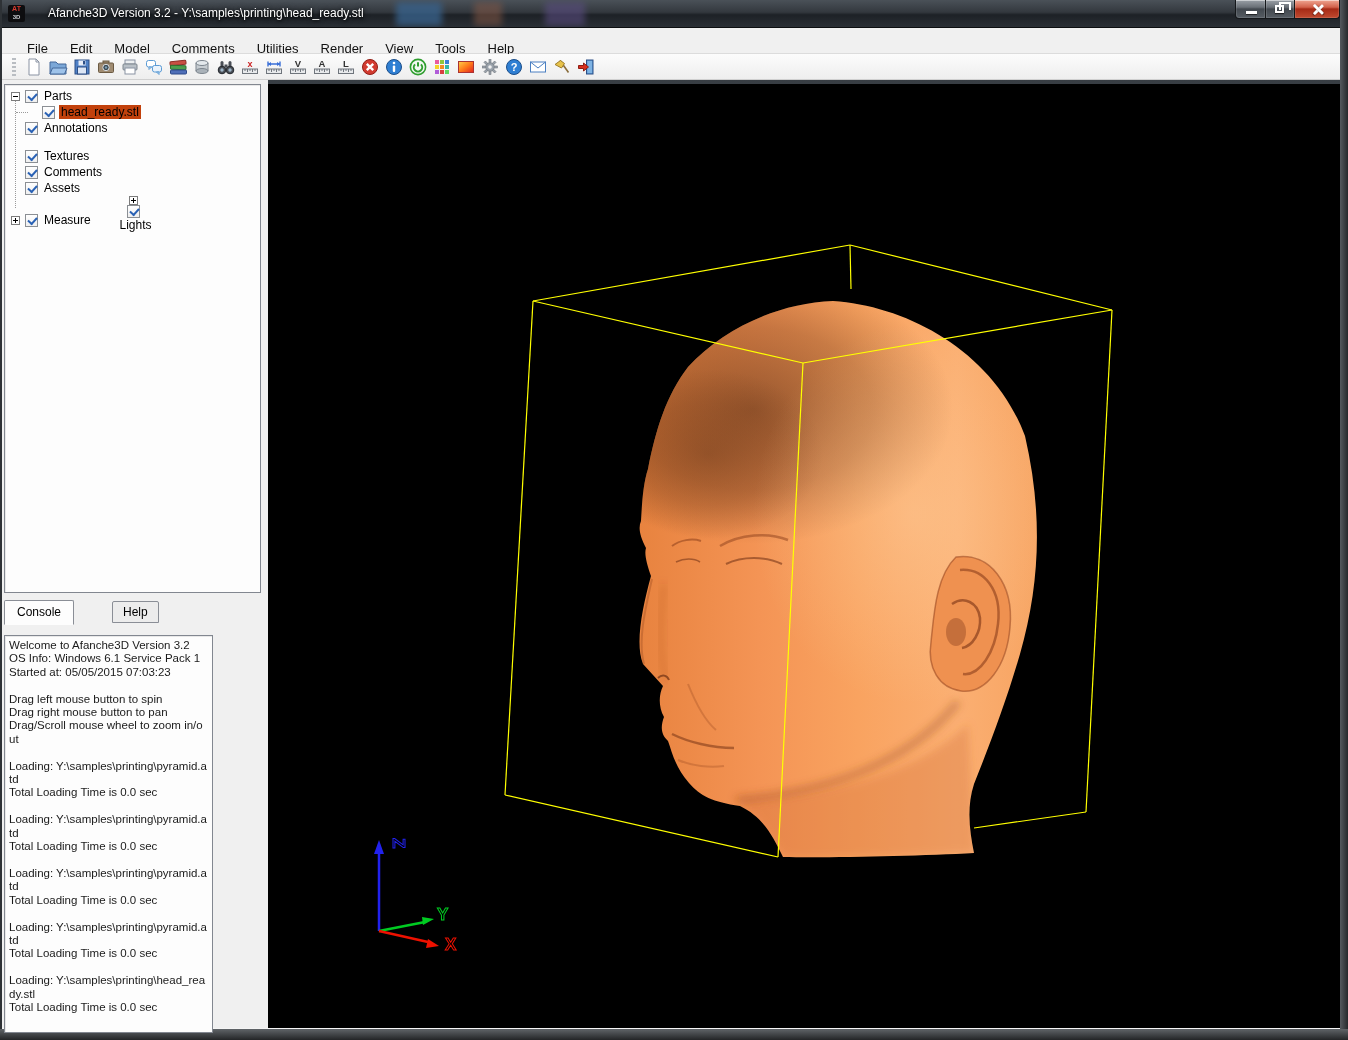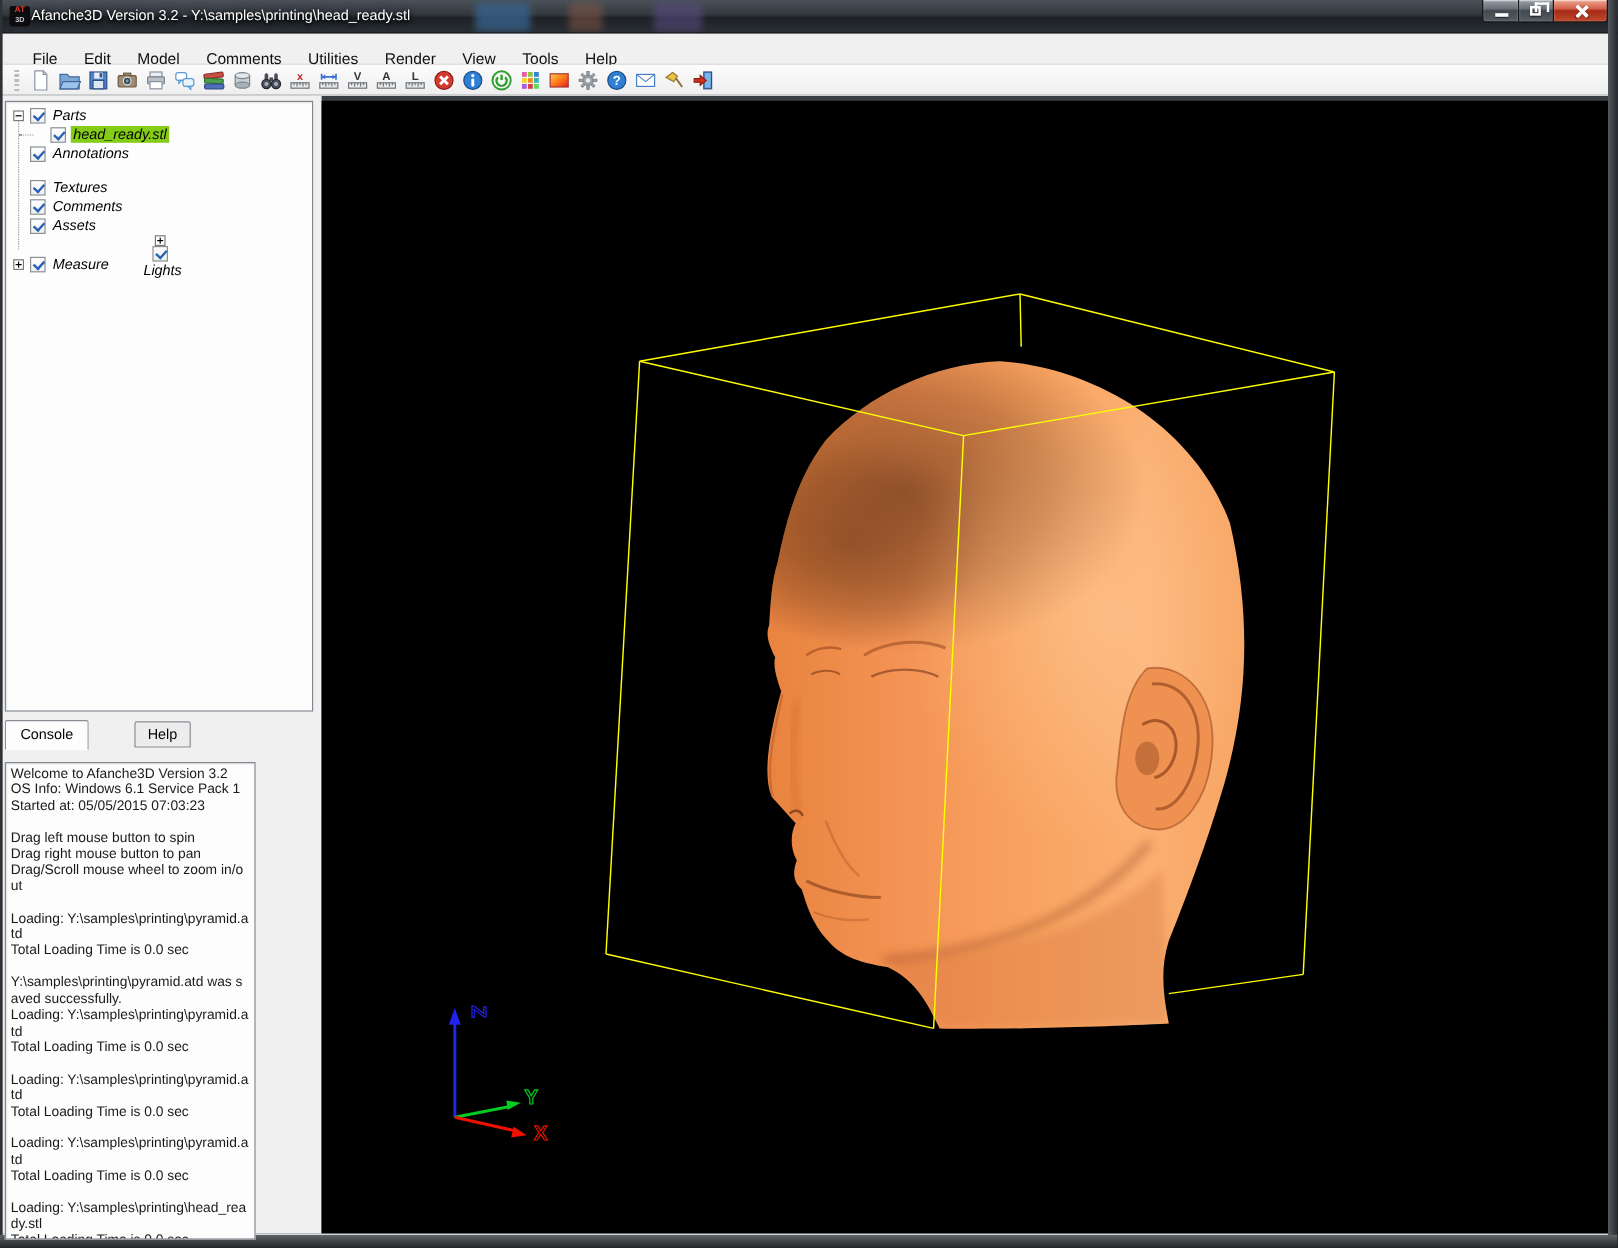--- a/index.html
+++ b/index.html
@@ -11,21 +11,21 @@
   .titlebar{position:absolute;left:0;top:0;width:1348px;height:28px;overflow:hidden;
     background:linear-gradient(180deg,#4a5158 0%,#33383e 45%,#1d2126 55%,#2a2f35 100%);
     border-bottom:1px solid #0c0e10;}
   .glass-blob{position:absolute;top:2px;height:24px;filter:blur(3px);opacity:.75;border-radius:2px;}
   .blob-a{left:396px;width:46px;background:#39648f;}
   .blob-b{left:474px;width:28px;background:#8a5a46;opacity:.5;}
   .blob-c{left:545px;width:40px;background:#5d4e86;opacity:.55;}
   .app-icon{position:absolute;left:8px;top:5px;width:17px;height:17px;background:#0d0d0f;border-radius:2px;
     color:#d63a2f;font-size:7px;font-weight:bold;line-height:8px;text-align:center;}
   .app-icon .l2{color:#c9ccd0;font-size:6px;}
-  .title-text{position:absolute;left:26px;top:6px;color:#fff;font-size:12px;text-shadow:0 1px 3px #000,0 0 6px rgba(0,0,0,.8);white-space:nowrap;}
+  .title-text{position:absolute;left:48px;top:6px;color:#fff;font-size:12px;text-shadow:0 1px 3px #000,0 0 6px rgba(0,0,0,.8);white-space:nowrap;}
   .win-btns{position:absolute;top:0;right:8px;display:flex;}
   .wbtn{height:19px;border:1px solid #14171a;border-top:none;position:relative;
     background:linear-gradient(180deg,#9aa0a7 0%,#6a7077 40%,#42484f 50%,#565d64 100%);
     box-shadow:inset 0 1px 0 rgba(255,255,255,.45), inset 0 0 0 1px rgba(255,255,255,.12);}
   .wbtn.min{width:31px;border-radius:0 0 0 4px;}
   .wbtn.max{width:29px;border-left:none;}
   .wbtn.close{width:45px;border-left:none;border-radius:0 0 4px 0;
     background:linear-gradient(180deg,#f0a692 0%,#d2614a 40%,#a62a16 50%,#c04a30 100%);}
   .glyph-min{position:absolute;left:10px;top:11px;width:11px;height:3px;background:#fff;box-shadow:0 1px 1px rgba(0,0,0,.6);}
   .glyph-max{position:absolute;left:9px;top:5px;width:9px;height:8px;border:2px solid #fff;box-shadow:0 1px 1px rgba(0,0,0,.6);}
@@ -42,29 +42,29 @@
     border-bottom:1px solid #d0d0d0;display:flex;align-items:center;padding-left:10px;}
   .tb-grip{width:4px;height:18px;margin-right:6px;background:repeating-linear-gradient(180deg,#b9bdc2 0 2px,transparent 2px 4px);}
   .tbi{width:22px;height:22px;margin:0 1px;display:flex;align-items:center;justify-content:center;}
   .tbi svg{width:20px;height:20px;}
   
   .sidebar-bg{position:absolute;left:2px;top:80px;width:266px;height:948px;background:#f0f0f0;}
   .tree-panel{position:absolute;left:4px;top:84px;width:257px;height:509px;background:#fdfdfd;
     border:1px solid #828790;box-shadow:inset 1px 1px 0 #e8e8e8;padding:3px 0 0 0;position:absolute;overflow:hidden;}
   .tree-guide-v{position:absolute;left:10px;top:11px;height:112px;border-left:1px dotted #9a9a9a;}
   .tree-guide-h{position:absolute;left:11px;top:27px;width:12px;border-top:1px dotted #9a9a9a;}
-  .tree-row{display:flex;align-items:center;height:16px;font-size:12px;color:#000;position:relative;font-style:italic;}
+  .tree-row{display:flex;align-items:center;height:16px;font-size:12px;color:#000;position:relative;}
   .expander{width:9px;height:9px;border:1px solid #7c7c7c;background:#fff;margin-right:5px;position:relative;flex:none;z-index:1;}
   .expander::before{content:"";position:absolute;left:1px;width:5px;top:3px;height:1px;background:#000;}
   .tree-row[data-expander="plus"] .expander::after{content:"";position:absolute;top:1px;height:5px;left:3px;width:1px;background:#000;}
   .tree-row[data-expander="none"] .expander{visibility:hidden;}
   .cb{width:13px;height:13px;border:1px solid #8b8f94;background:linear-gradient(180deg,#fff,#efefef);margin-right:4px;position:relative;flex:none;}
   .cb::after{content:"";position:absolute;left:2px;top:2px;width:7px;height:4px;border-left:2px solid #2a62b5;border-bottom:2px solid #2a62b5;transform:rotate(-48deg);}
   .tree-label{padding:0 2px;white-space:nowrap;}
-  .tree-row[data-selected="true"] .tree-label{background:#84cc16;}
+  .tree-row[data-selected="true"] .tree-label{background:#c2410c;}
   
   .tab-row{position:absolute;left:4px;top:600px;width:257px;height:24px;display:flex;align-items:center;gap:36px;}
   .tab{font-size:12px;color:#000;border:1px solid #8a8e96;background:#ececec;padding:3px 10px 3px 10px;border-radius:2px 2px 0 0;margin-right:2px;position:relative;}
   .tab[data-active="true"]{background:#fdfdfd;padding:4px 12px 5px 12px;z-index:3;border-bottom:1px solid #fdfdfd;margin-bottom:-1px;}
   .console-panel{position:absolute;left:4px;top:624px;width:209px;height:398px;background:#fdfdfd;
     border:1px solid #828790;box-shadow:inset 1px 1px 0 #e8e8e8;padding:3px 4px;overflow:hidden;z-index:2;margin-top:11px;}
   .console-line{font-size:11.5px;line-height:13.4px;color:#1a1a1a;white-space:pre-wrap;word-break:break-all;}
   
   .viewport{position:absolute;left:268px;top:84px;width:1072px;height:944px;background:#000;}
   .viewport svg{display:block;}
@@ -376,21 +376,20 @@
         <div class="console-line">OS Info: Windows 6.1 Service Pack 1</div>
         <div class="console-line">Started at: 05/05/2015 07:03:23</div>
         <div class="console-line">&nbsp;</div>
         <div class="console-line">Drag left mouse button to spin</div>
         <div class="console-line">Drag right mouse button to pan</div>
         <div class="console-line">Drag/Scroll mouse wheel to zoom in/out</div>
         <div class="console-line">&nbsp;</div>
         <div class="console-line">Loading: Y:\samples\printing\pyramid.atd</div>
         <div class="console-line">Total Loading Time is 0.0 sec</div>
         <div class="console-line">&nbsp;</div>
-        <div class="console-line">Y:\samples\printing\pyramid.atd was saved successfully.</div>
         <div class="console-line">Loading: Y:\samples\printing\pyramid.atd</div>
         <div class="console-line">Total Loading Time is 0.0 sec</div>
         <div class="console-line">&nbsp;</div>
         <div class="console-line">Loading: Y:\samples\printing\pyramid.atd</div>
         <div class="console-line">Total Loading Time is 0.0 sec</div>
         <div class="console-line">&nbsp;</div>
         <div class="console-line">Loading: Y:\samples\printing\pyramid.atd</div>
         <div class="console-line">Total Loading Time is 0.0 sec</div>
         <div class="console-line">&nbsp;</div>
         <div class="console-line">Loading: Y:\samples\printing\head_ready.stl</div>

